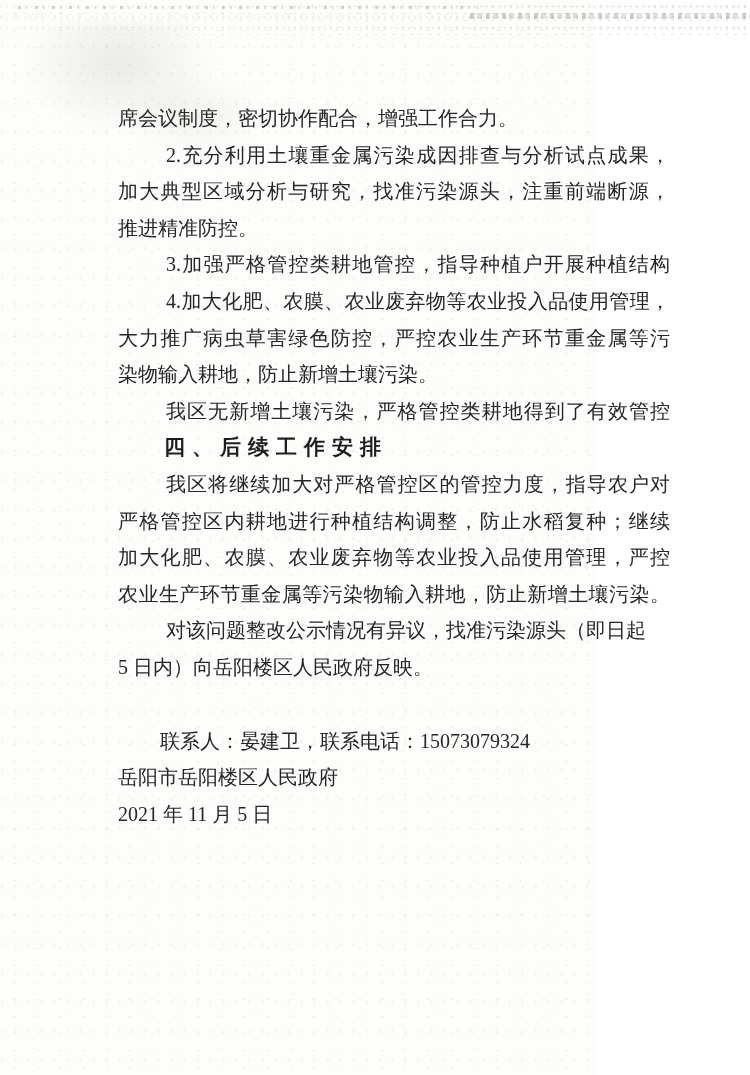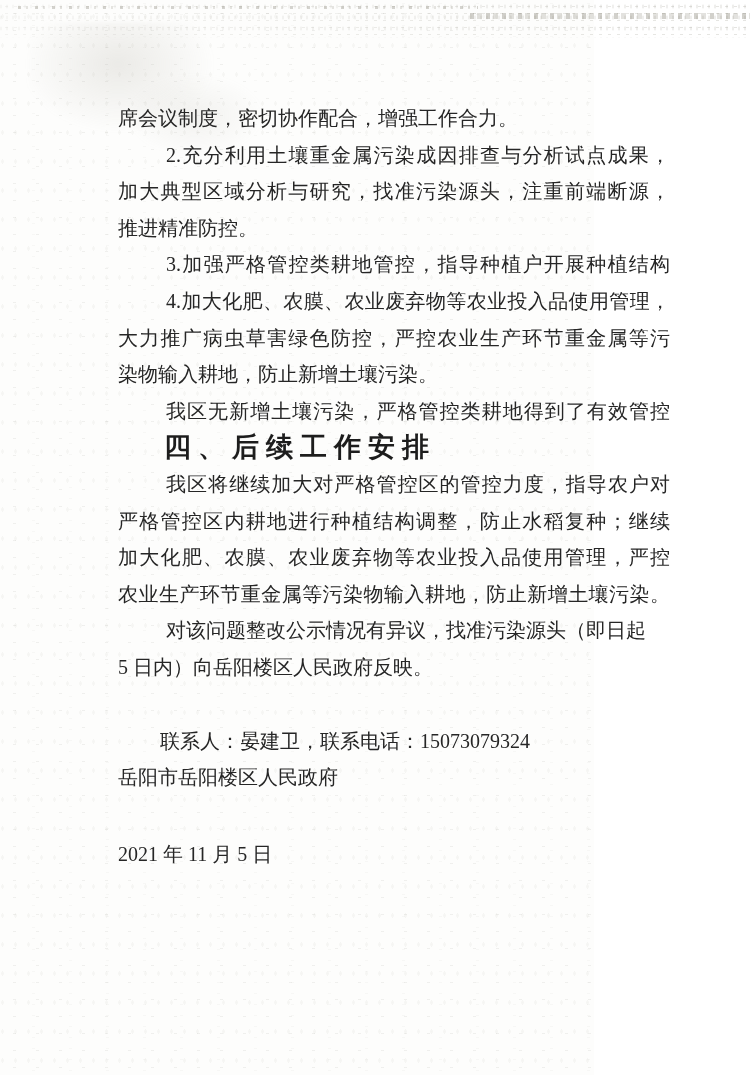--- a/index.html
+++ b/index.html
@@ -64,26 +64,26 @@
     left:118px;top:100px;width:552px;
     font-size:20px;line-height:36.6px;
     color:#262626;
     letter-spacing:0;
   }
   .line{white-space:nowrap;}
   .full{white-space:normal;text-align:justify;text-align-last:justify;}
   .indent{text-indent:48px;}
   .heading{
     font-family:"Liberation Sans","DejaVu Sans",sans-serif;
-    font-weight:bold;font-size:27px;letter-spacing:7px;
+    font-weight:bold;font-size:21px;letter-spacing:7px;
     text-indent:46px;color:#1d1d1d;
   }
   .contact{margin-top:37px;text-indent:42px;}
   .sign{padding-right:32px;}
-  .date{padding-right:35px;margin-top:40px;}
+  .date{padding-right:35px;}
 </style>
 </head>
 <body>
 
 <div class="page">
   <div class="speckles"></div>
   <div class="topnoise"></div>
   <div class="band-a"></div>
   <div class="band-b"></div>
   <div class="smudge-a"></div>

